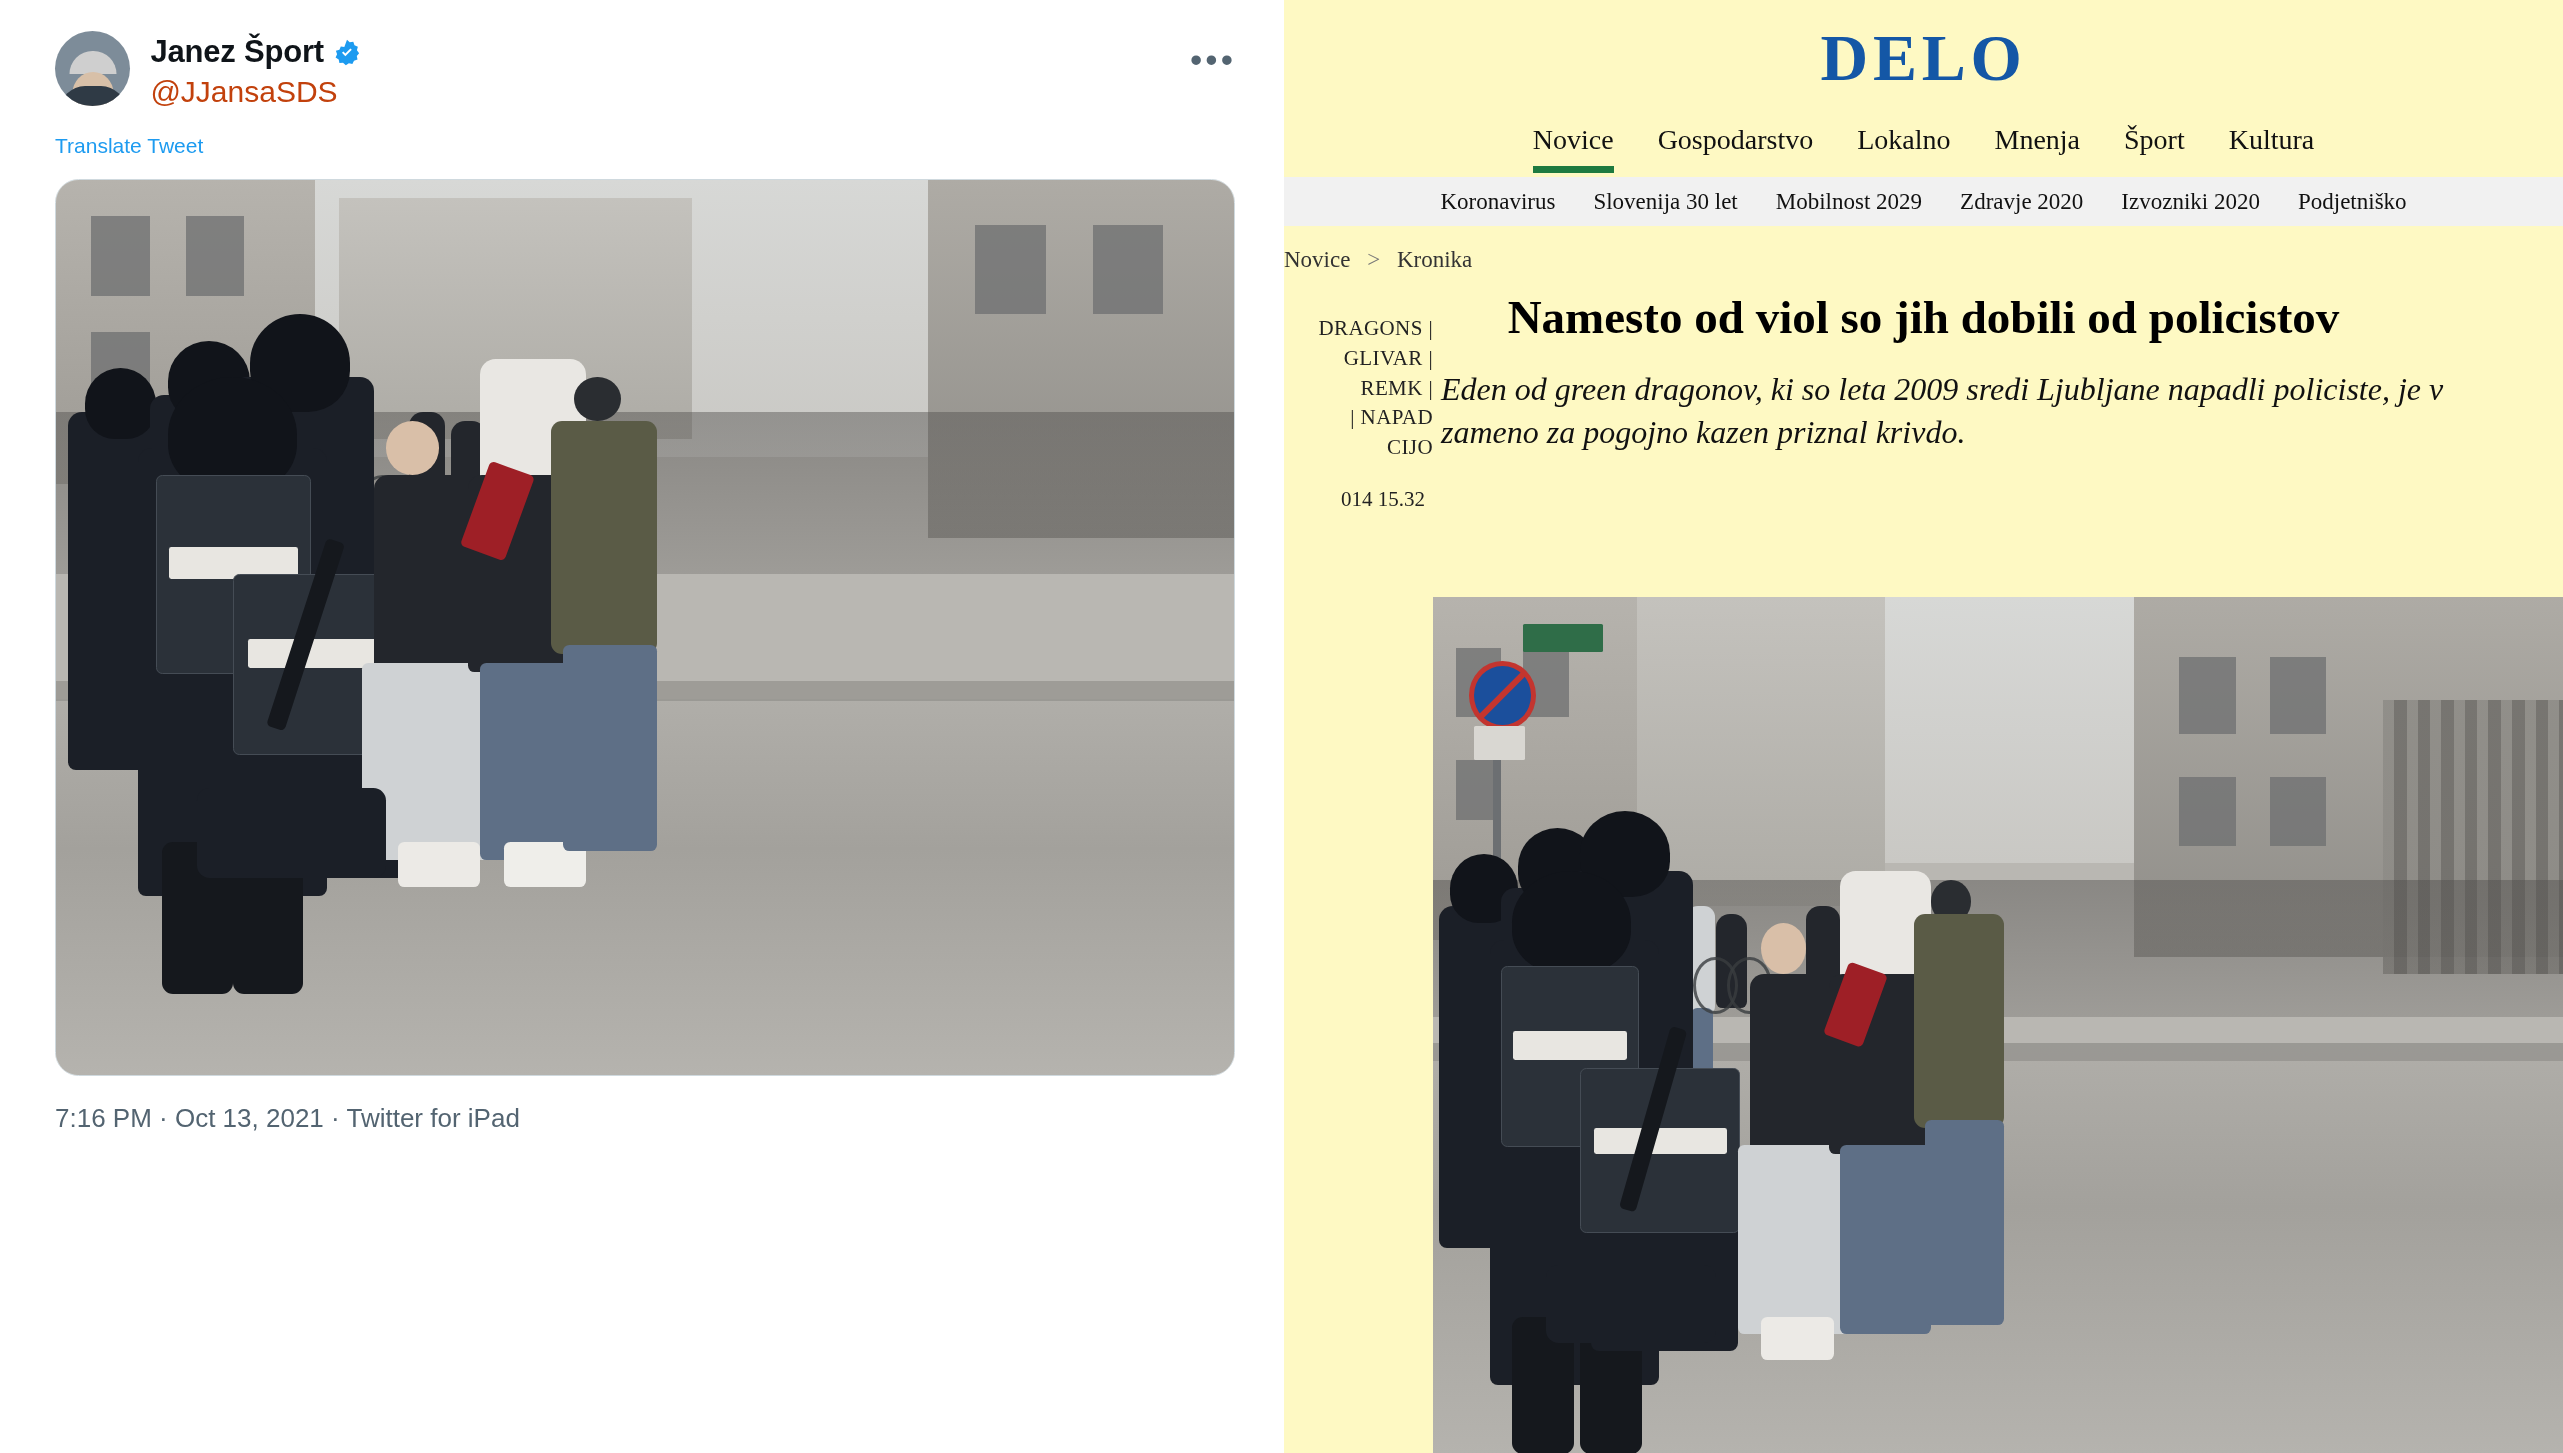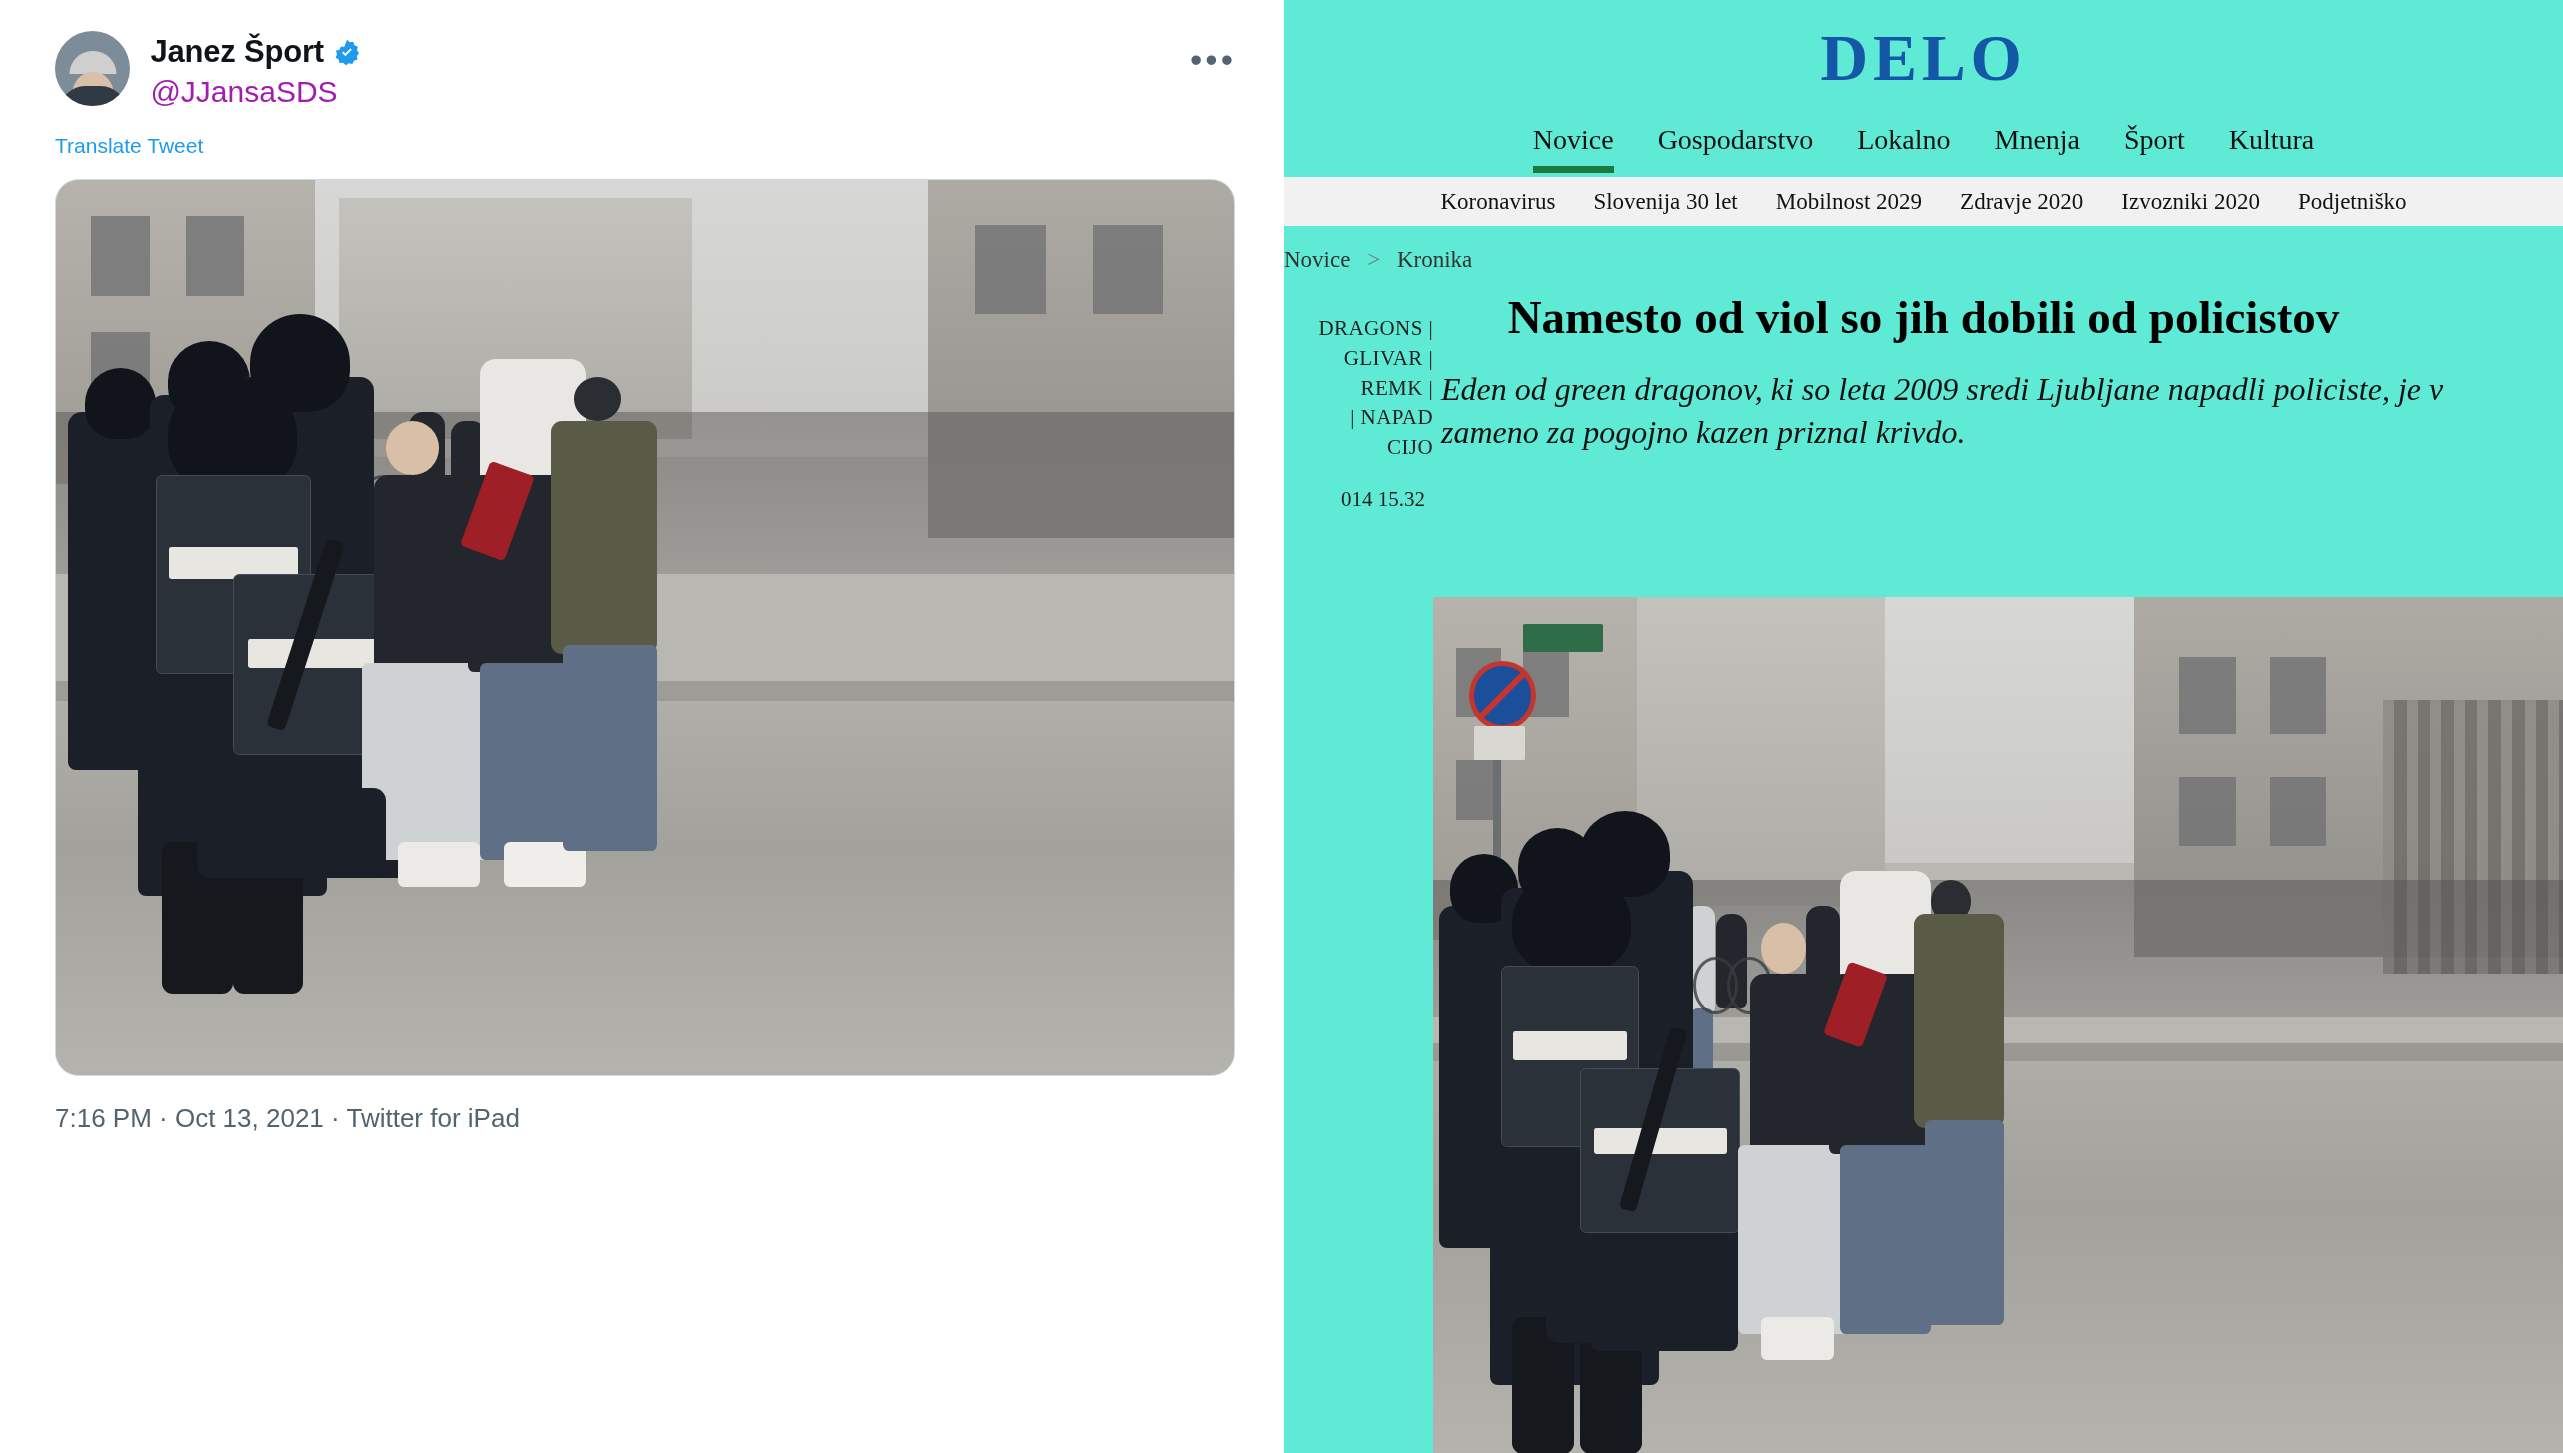--- a/index.html
+++ b/index.html
@@ -93,21 +93,21 @@
     letter-spacing: -0.2px;
   }
   .verified {
     margin-left: 9.4px;
     width: 28px;
     height: 28px;
     display: inline-block;
   }
   .handle {
     font-size: 30px;
-    color: #a21caf;
+    color: #c2410c;
     margin-top: 4.7px;
   }
   .more-dots {
     position: absolute;
     right: 0;
     top: 17.3px;
     font-size: 35px;
     color: #536471;
     letter-spacing: 3.1px;
     line-height: 23.6px;
@@ -143,21 +143,21 @@
     margin-top: 27px;
     font-size: 26px;
     color: #536471;
   }
 
   
   .delo-pane {
     width: 1280px;
     height: 1454px;
     position: relative;
-    background: #5eead4;
+    background: #fef9c3;
     border-left: 0.8px solid #ffffff;
     box-sizing: border-box;
   }
   .delo-logo {
     text-align: center;
     padding-top: 20.4px;
     font-family: "Liberation Serif", serif;
     font-size: 66px;
     font-weight: bold;
     letter-spacing: 4.7px;

